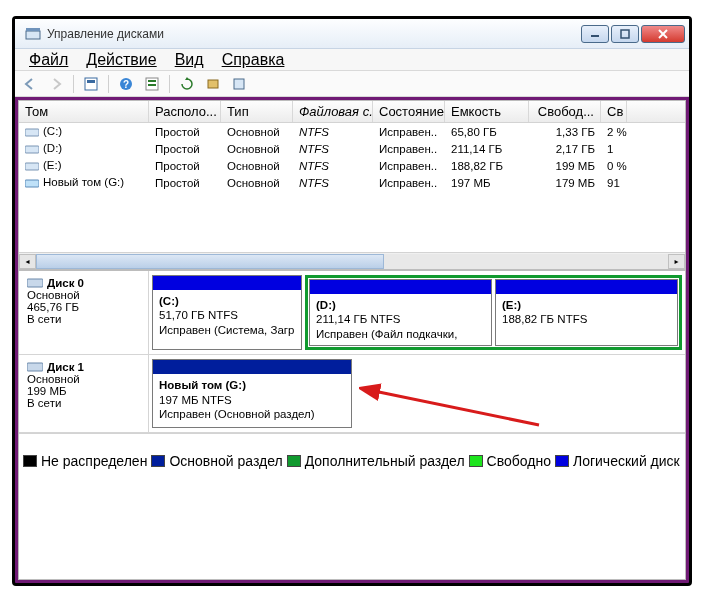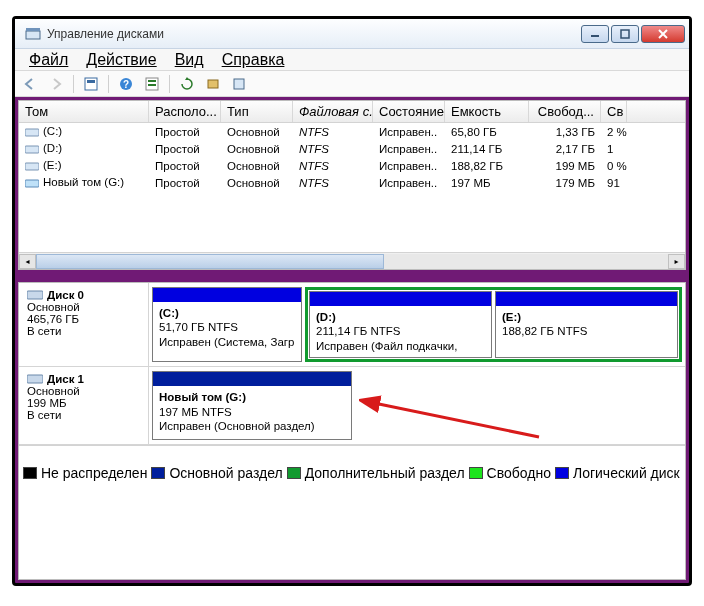--- a/index.html
+++ b/index.html
@@ -31,21 +31,21 @@
 .list-body { flex:1; overflow:hidden; }
 .list-row { display:flex; font-size:11.5px; height:17px; align-items:center; }
 .list-row div { padding:0 6px; white-space:nowrap; overflow:hidden; }
 .vol-icon { width:14px; height:11px; display:inline-block; margin-right:4px; vertical-align:middle; }
 .hscroll { height:17px; background:#f0f0f0; border-top:1px solid #d3d3d3; display:flex; align-items:center; }
 .hscroll .track { flex:1; height:15px; margin:0 17px; background:#e8e8e8; position:relative; }
 .hscroll .thumb { position:absolute; left:0; top:0; height:15px; width:55%; background:linear-gradient(#dce7f5,#bacfe8); border:1px solid #9db8d7; }
 .hscroll .arrow { width:17px; height:15px; background:#e6e6e6; border:1px solid #c0c0c0; position:absolute; display:flex; align-items:center; justify-content:center; font-size:8px;}
 .hscroll .arrow.l{left:0;} .hscroll .arrow.r{right:0;}
 
-.graphic-pane { border:1px solid #bcbcbc; background:#fff; flex:1; margin-top:12px; display:flex; flex-direction:column; overflow:hidden; }
+.graphic-pane { border:1px solid #bcbcbc; background:#fff; flex:1; margin-top:0; display:flex; flex-direction:column; overflow:hidden; }
 .disk-row { display:flex; border-bottom:1px solid #d5d5d5; min-height:78px; }
 .disk-label { width:130px; border-right:1px solid #d5d5d5; padding:6px 8px; font-size:11.5px; }
 .disk-label b { font-weight:bold; }
 .disk-parts { flex:1; display:flex; padding:4px 3px; gap:3px; position:relative;}
 .partition { border:1px solid #7a7a7a; display:flex; flex-direction:column; font-size:11.5px; }
 .partition .p-head { height:14px; }
 .partition .p-body { padding:4px 6px; line-height:1.25; flex:1; }
 .p-head.blue{background:#0000e0;}
 .p-head.navy{background:#001e9c;}
 .high-green{ border:3px solid #119a2f !important; padding:1px; }

